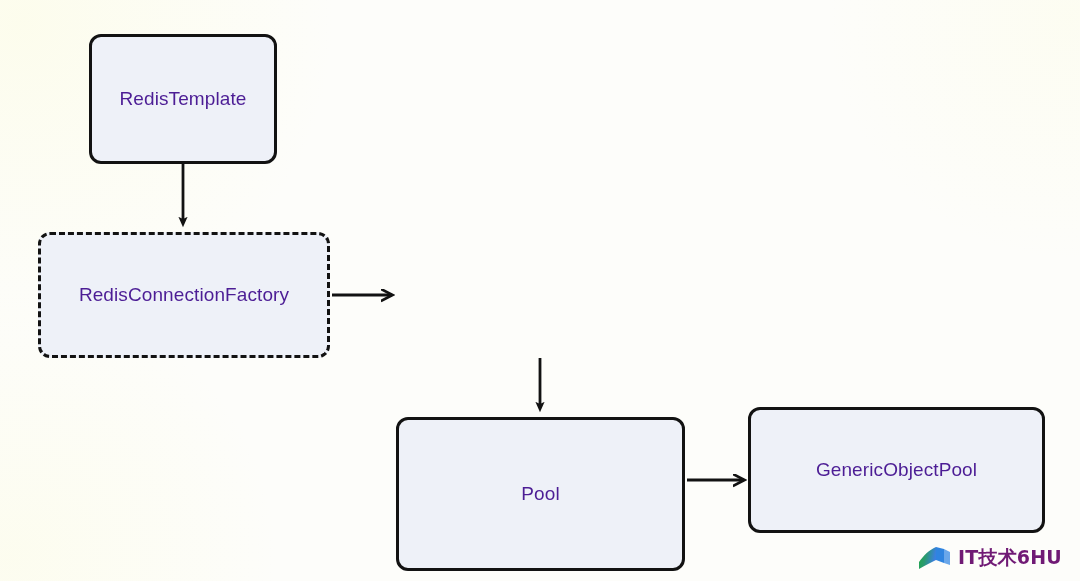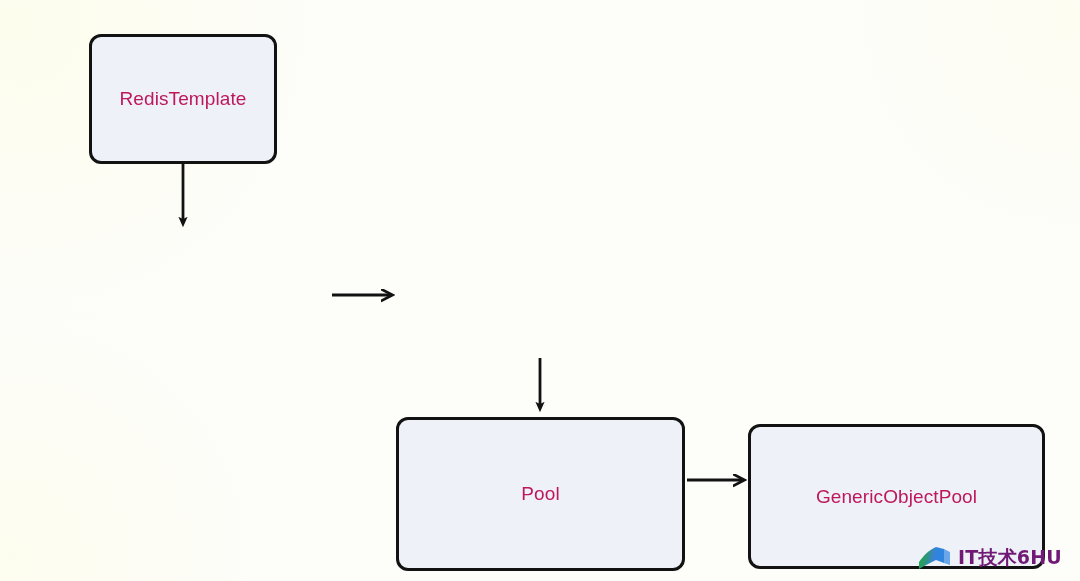--- a/index.html
+++ b/index.html
@@ -35,21 +35,21 @@
   
   .node {
     position: absolute;
     display: flex;
     align-items: center;
     justify-content: center;
     text-align: center;
     background: #eef1f8;
     border: 3px solid #121212;
     border-radius: 12px;
-    color: #be185d;
+    color: #4c1d95;
     font-size: 19px;
     font-weight: 400;
     letter-spacing: 0.1px;
     line-height: 1.25;
     padding: 6px 10px;
   }
 
   .node.dashed {
     border-style: dashed;
     border-width: 3px;
@@ -119,27 +119,30 @@
 
     <g>
       <line x1="687" y1="480" x2="744" y2="480" stroke="#121212" stroke-width="2.8" marker-end="url(#mk-open)"></line>
     </g>
   </svg>
 
   <div class="node" style="left:89px; top:34px; width:188px; height:130px;">
     <span>RedisTemplate</span>
   </div>
 
+  <div class="node dashed" style="left:38px; top:232px; width:292px; height:126px;">
+    <span>RedisConnectionFactory</span>
+  </div>
 
 
   <div class="node" style="left:396px; top:417px; width:289px; height:154px;">
     <span>Pool</span>
   </div>
 
-  <div class="node" style="left:748px; top:424px; width:297px; height:145px;">
+  <div class="node" style="left:748px; top:407px; width:297px; height:126px;">
     <span>GenericObjectPool</span>
   </div>
 
 </div>
 
 <div class="watermark">
   <svg class="wm-logo" viewBox="0 0 34 26">
     <defs>
       <linearGradient id="wmGrad" x1="0" y1="0" x2="1" y2="0.25">
         <stop offset="0%" stop-color="#1fa845"></stop>

